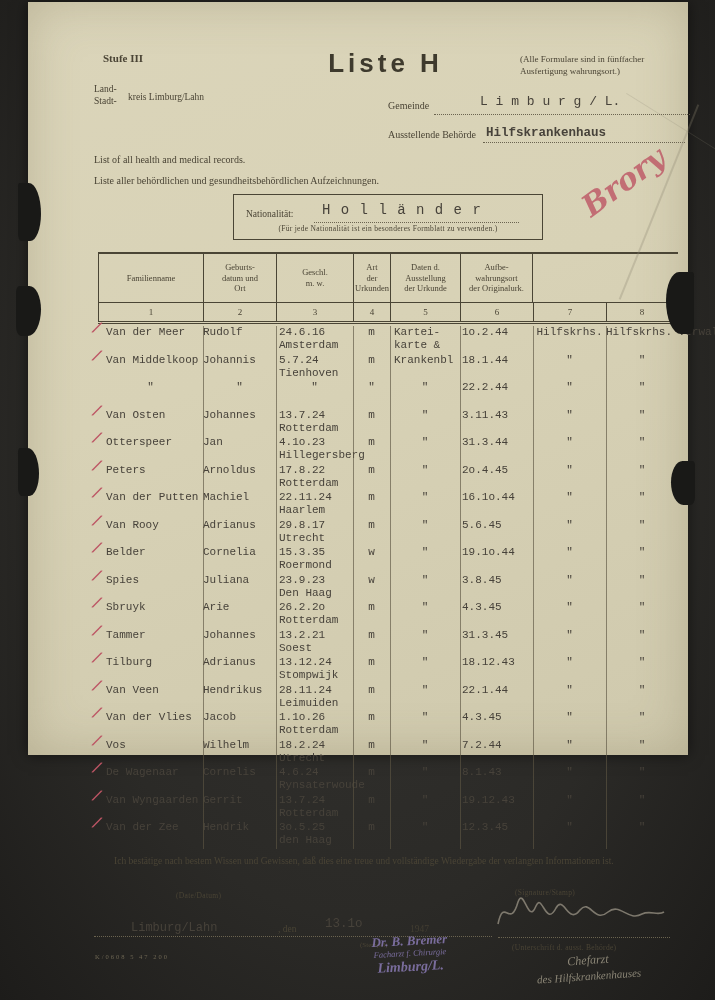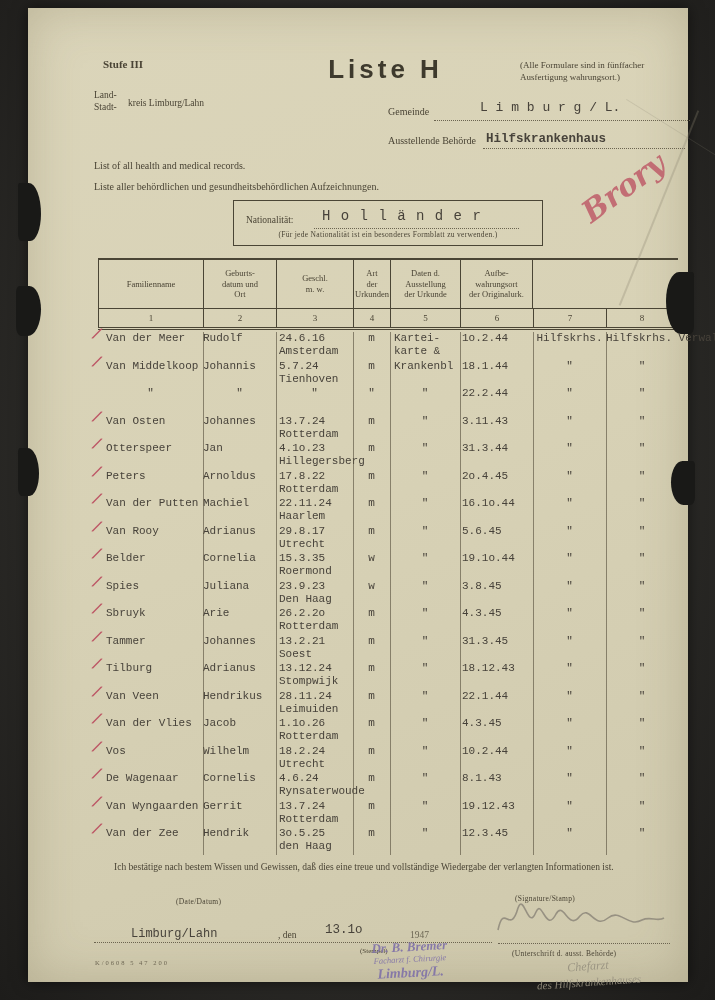--- a/index.html
+++ b/index.html
@@ -1,19 +1,19 @@
 <!DOCTYPE html>
 <html><head>
 <meta charset="utf-8">
 <style>
   html,body{margin:0;padding:0;}
   #stage{position:relative;width:715px;height:1000px;overflow:hidden;
     background:radial-gradient(ellipse at 50% 45%, #343330 0%, #2b2a27 60%, #1d1c1a 100%);
     font-family:"Liberation Serif", serif;}
-  #paper{position:absolute;left:28px;top:8px;width:660px;height:974px;
+  #paper{position:absolute;left:28px;top:2px;width:660px;height:753px;
     background:linear-gradient(160deg,#dbd5ba 0%, #d8d2b6 45%, #cfc9ad 100%);
     box-shadow:inset 0 0 50px rgba(110,100,70,.28), 0 0 14px rgba(0,0,0,.55);}
   .abs{position:absolute;}
   .printed{color:#4a4435;}
   .typed{font-family:"Liberation Mono","DejaVu Sans Mono",monospace;color:#47423a;}
   .tiny{font-size:7.5px;letter-spacing:.3px;text-align:center;}
   .dotline{border-bottom:1px dotted #6b6450;height:0;}
   
   #stufe{left:75px;top:50px;font-size:11px;font-weight:bold;}
   #title{left:0;top:46px;width:715px;text-align:center;font-family:"Liberation Sans",sans-serif;
@@ -309,21 +309,21 @@
             <div class="cell c-issued">4.3.45</div>
             <div class="cell c-issuer ditto">"</div>
             <div class="cell c-storage ditto">"</div>
           </div>
           <div class="row grid typed">
             <div class="cell c-name"><span class="check">/</span>Vos</div>
             <div class="cell c-first">Wilhelm</div>
             <div class="cell c-born">18.2.24<span class="place">Utrecht</span></div>
             <div class="cell c-sex">m</div>
             <div class="cell c-doc ditto">"</div>
-            <div class="cell c-issued">10.2.44</div>
+            <div class="cell c-issued">7.2.44</div>
             <div class="cell c-issuer ditto">"</div>
             <div class="cell c-storage ditto">"</div>
           </div>
           <div class="row grid typed">
             <div class="cell c-name"><span class="check">/</span>De Wagenaar</div>
             <div class="cell c-first">Cornelis</div>
             <div class="cell c-born">4.6.24<span class="place">Rynsaterwoude</span></div>
             <div class="cell c-sex">m</div>
             <div class="cell c-doc ditto">"</div>
             <div class="cell c-issued">8.1.43</div>

